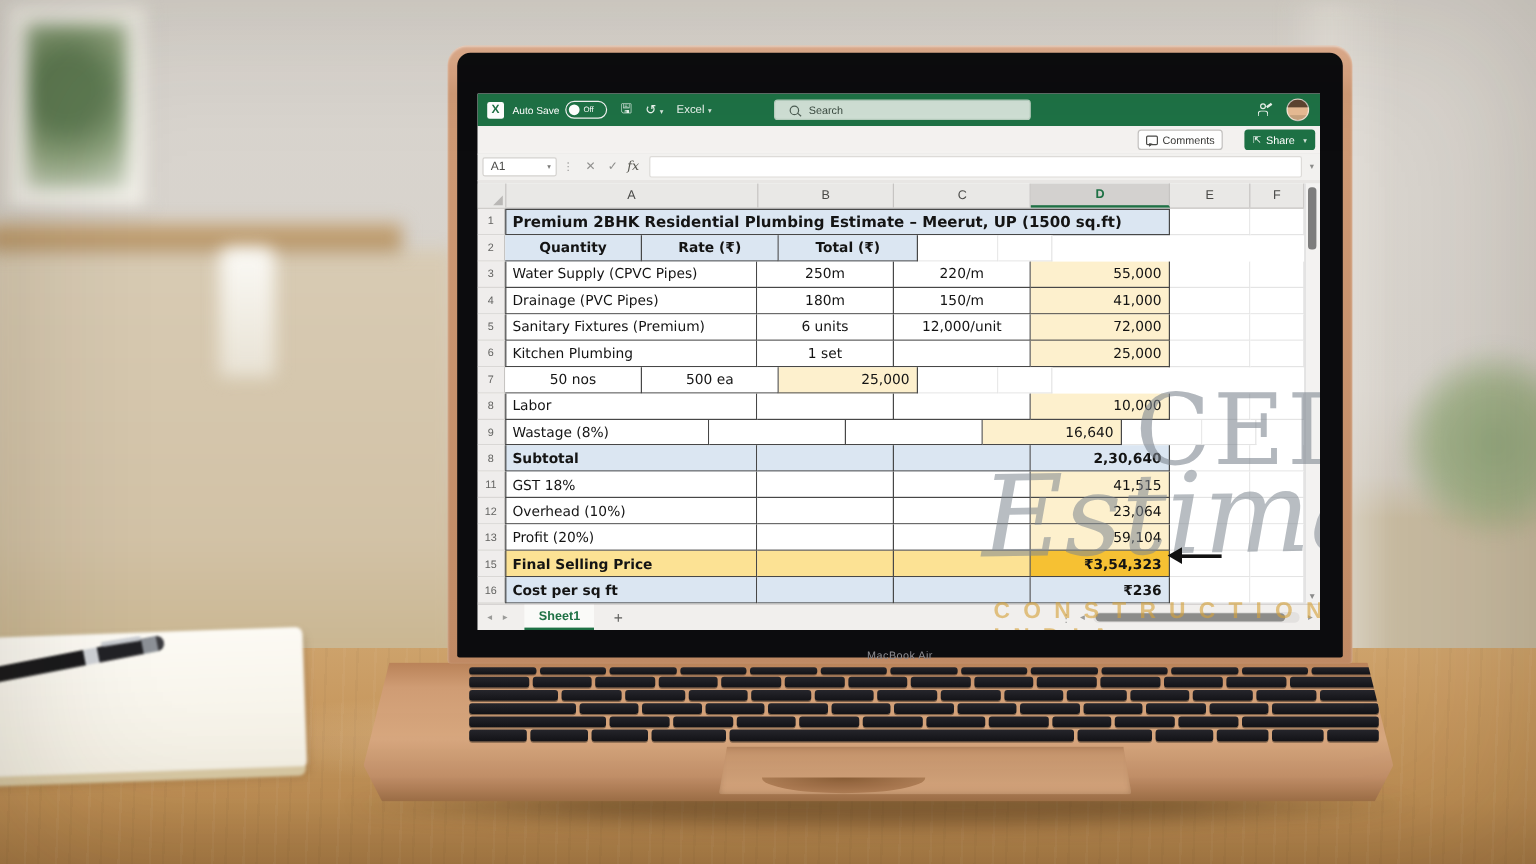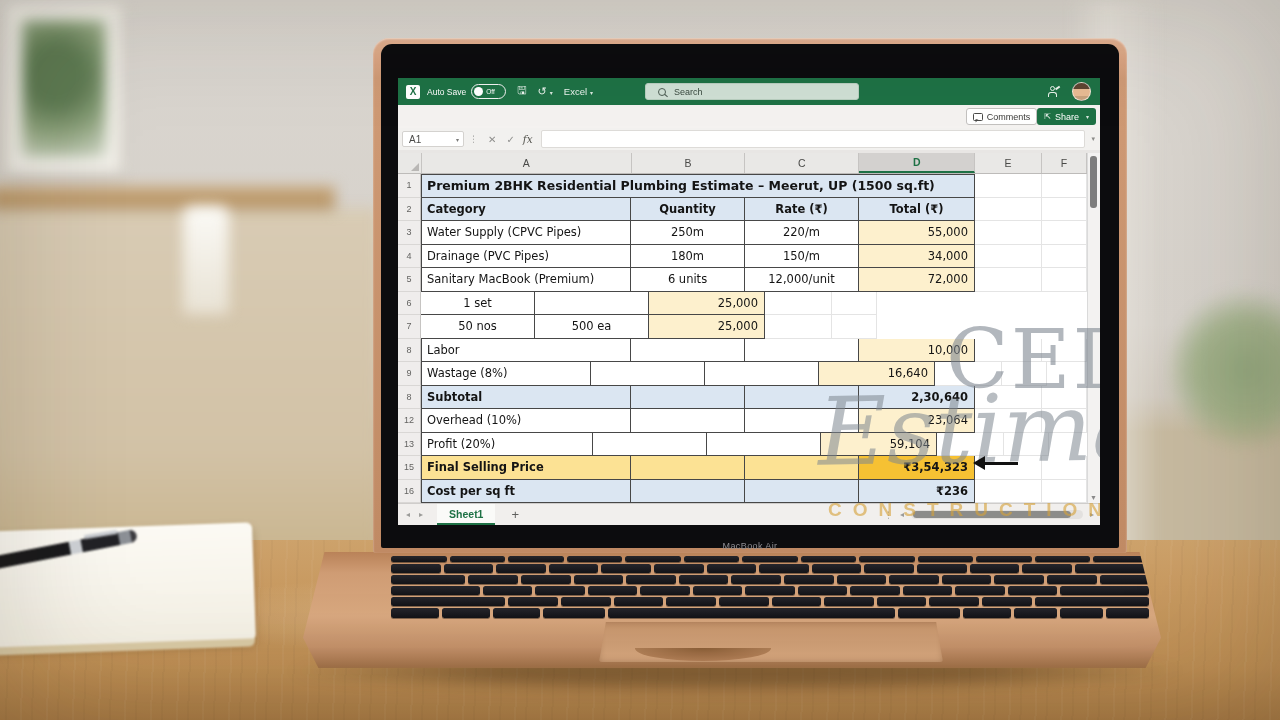--- a/index.html
+++ b/index.html
@@ -78,21 +78,21 @@
   .present-icon i{position:absolute;left:1px;bottom:0;width:7px;height:4px;border:1px solid #e8f1ea;border-bottom:none;border-radius:3px 3px 0 0;}
   .present-icon b{position:absolute;left:3px;top:0;width:3px;height:3px;border:1px solid #e8f1ea;border-radius:50%;}
   .present-icon s{position:absolute;right:0;top:1px;width:5px;height:1.5px;background:#e8f1ea;transform:rotate(-35deg);text-decoration:none;}
   .avatar{width:17px;height:17px;border-radius:50%;border:1px solid rgba(255,255,255,.65);
       background:linear-gradient(180deg,#5e4430 0 38%,#e7bb93 38% 75%,#c7a27d 75%);}
 
   .menubar{position:absolute;left:0;top:27px;width:100%;height:23px;background:#f4f2f0;border-bottom:1px solid #e2e0dd;
       display:flex;align-items:center;}
   .mtabs{display:flex;gap:17px;padding-left:14px;font-size:10.5px;color:#3a3a38;}
   .mtab{cursor:default;}
-  .mb-right{margin-left:auto;display:flex;align-items:center;gap:0;padding-right:4px;}
+  .mb-right{margin-left:auto;display:flex;align-items:center;gap:18px;padding-right:4px;}
   .comments-btn{height:15px;background:#fff;border:1px solid #c3c1bf;border-radius:3px;font-size:9px;color:#3a3a38;
       display:flex;align-items:center;padding:0 6px;gap:4px;}
   .bubble{width:8px;height:6px;border:1px solid #4a4a48;border-radius:1.5px;position:relative;}
   .bubble:after{content:"";position:absolute;left:1px;bottom:-3px;border:2px solid transparent;border-top-color:#4a4a48;border-left-color:#4a4a48;width:0;height:0;transform:scale(.7);}
   .share-btn{height:17px;background:#1e7145;border-radius:3px;color:#fff;font-size:9px;display:flex;align-items:center;padding:0 7px;gap:4px;}
   .share-glyph{font-size:8px;}
 
   .formulabar{position:absolute;left:0;top:50px;width:100%;height:22px;background:#f2f1ef;border-bottom:1px solid #dcdad7;
       display:flex;align-items:center;font-size:10px;color:#4a4a48;}
   .namebox{width:62px;height:16px;background:#fff;border:1px solid #d4d2cf;border-radius:2px;margin-left:4px;
@@ -359,56 +359,56 @@
 
     <div class="gridrows" id="gridrows">
         <div class="grow">
           <div class="rownum">1</div>
           <div class="cell cl bold bg-blue cfirst ctop cell-title" style="width: 554px;">Premium 2BHK Residential Plumbing Estimate – Meerut, UP (1500 sq.ft)</div>
           <div class="cell-out" style="width: 67px;"></div>
           <div class="cell-out" style="width: 45px;"></div>
         </div>
         <div class="grow">
           <div class="rownum">2</div>
-          <div class="cell cl cfirst bold bg-blue" style="width: 210px;">Category</div>
           <div class="cell cc bold bg-blue" style="width: 114px;">Quantity</div>
           <div class="cell cc bold bg-blue" style="width: 114px;">Rate (₹)</div>
           <div class="cell cc bold bg-blue" style="width: 116px;">Total (₹)</div>
           <div class="cell-out" style="width: 67px;"></div>
           <div class="cell-out" style="width: 45px;"></div>
         </div>
         <div class="grow">
           <div class="rownum">3</div>
           <div class="cell cl cfirst" style="width: 210px;">Water Supply (CPVC Pipes)</div>
           <div class="cell cc" style="width: 114px;">250m</div>
           <div class="cell cc" style="width: 114px;">220/m</div>
           <div class="cell cr bg-cream" style="width: 116px;">55,000</div>
           <div class="cell-out" style="width: 67px;"></div>
           <div class="cell-out" style="width: 45px;"></div>
         </div>
         <div class="grow">
           <div class="rownum">4</div>
           <div class="cell cl cfirst" style="width: 210px;">Drainage (PVC Pipes)</div>
           <div class="cell cc" style="width: 114px;">180m</div>
           <div class="cell cc" style="width: 114px;">150/m</div>
-          <div class="cell cr bg-cream" style="width: 116px;">34,000</div>
+          <div class="cell cr bg-cream" style="width: 116px;">41,000</div>
           <div class="cell-out" style="width: 67px;"></div>
           <div class="cell-out" style="width: 45px;"></div>
         </div>
         <div class="grow">
           <div class="rownum">5</div>
-          <div class="cell cl cfirst" style="width: 210px;">Sanitary MacBook (Premium)</div>
+          <div class="cell cl cfirst" style="width: 210px;">Sanitary Fixtures (Premium)</div>
           <div class="cell cc" style="width: 114px;">6 units</div>
           <div class="cell cc" style="width: 114px;">12,000/unit</div>
           <div class="cell cr bg-cream" style="width: 116px;">72,000</div>
           <div class="cell-out" style="width: 67px;"></div>
           <div class="cell-out" style="width: 45px;"></div>
         </div>
         <div class="grow">
           <div class="rownum">6</div>
+          <div class="cell cl cfirst" style="width: 210px;">Kitchen Plumbing</div>
           <div class="cell cc" style="width: 114px;">1 set</div>
           <div class="cell cc" style="width: 114px;"></div>
           <div class="cell cr bg-cream" style="width: 116px;">25,000</div>
           <div class="cell-out" style="width: 67px;"></div>
           <div class="cell-out" style="width: 45px;"></div>
         </div>
         <div class="grow">
           <div class="rownum">7</div>
           <div class="cell cc" style="width: 114px;">50 nos</div>
           <div class="cell cc" style="width: 114px;">500 ea</div>
@@ -437,31 +437,40 @@
         <div class="grow">
           <div class="rownum">8</div>
           <div class="cell cl cfirst bold bg-blue" style="width: 210px;">Subtotal</div>
           <div class="cell cc bg-blue" style="width: 114px;"></div>
           <div class="cell cc bg-blue" style="width: 114px;"></div>
           <div class="cell cr bold bg-blue" style="width: 116px;">2,30,640</div>
           <div class="cell-out" style="width: 67px;"></div>
           <div class="cell-out" style="width: 45px;"></div>
         </div>
         <div class="grow">
+          <div class="rownum">11</div>
+          <div class="cell cl cfirst" style="width: 210px;">GST 18%</div>
+          <div class="cell cc" style="width: 114px;"></div>
+          <div class="cell cc" style="width: 114px;"></div>
+          <div class="cell cr bg-cream" style="width: 116px;">41,515</div>
+          <div class="cell-out" style="width: 67px;"></div>
+          <div class="cell-out" style="width: 45px;"></div>
+        </div>
+        <div class="grow">
           <div class="rownum">12</div>
           <div class="cell cl cfirst" style="width: 210px;">Overhead (10%)</div>
           <div class="cell cc" style="width: 114px;"></div>
           <div class="cell cc" style="width: 114px;"></div>
           <div class="cell cr bg-cream" style="width: 116px;">23,064</div>
           <div class="cell-out" style="width: 67px;"></div>
           <div class="cell-out" style="width: 45px;"></div>
         </div>
         <div class="grow">
           <div class="rownum">13</div>
-          <div class="cell cl cfirst" style="width: 172px;">Profit (20%)</div>
+          <div class="cell cl cfirst" style="width: 210px;">Profit (20%)</div>
           <div class="cell cc" style="width: 114px;"></div>
           <div class="cell cc" style="width: 114px;"></div>
           <div class="cell cr bg-cream" style="width: 116px;">59,104</div>
           <div class="cell-out" style="width: 67px;"></div>
           <div class="cell-out" style="width: 45px;"></div>
         </div>
         <div class="grow">
           <div class="rownum">15</div>
           <div class="cell cl cfirst bold bg-goldlt" style="width: 210px;">Final Selling Price</div>
           <div class="cell cc bg-goldlt" style="width: 114px;"></div>

